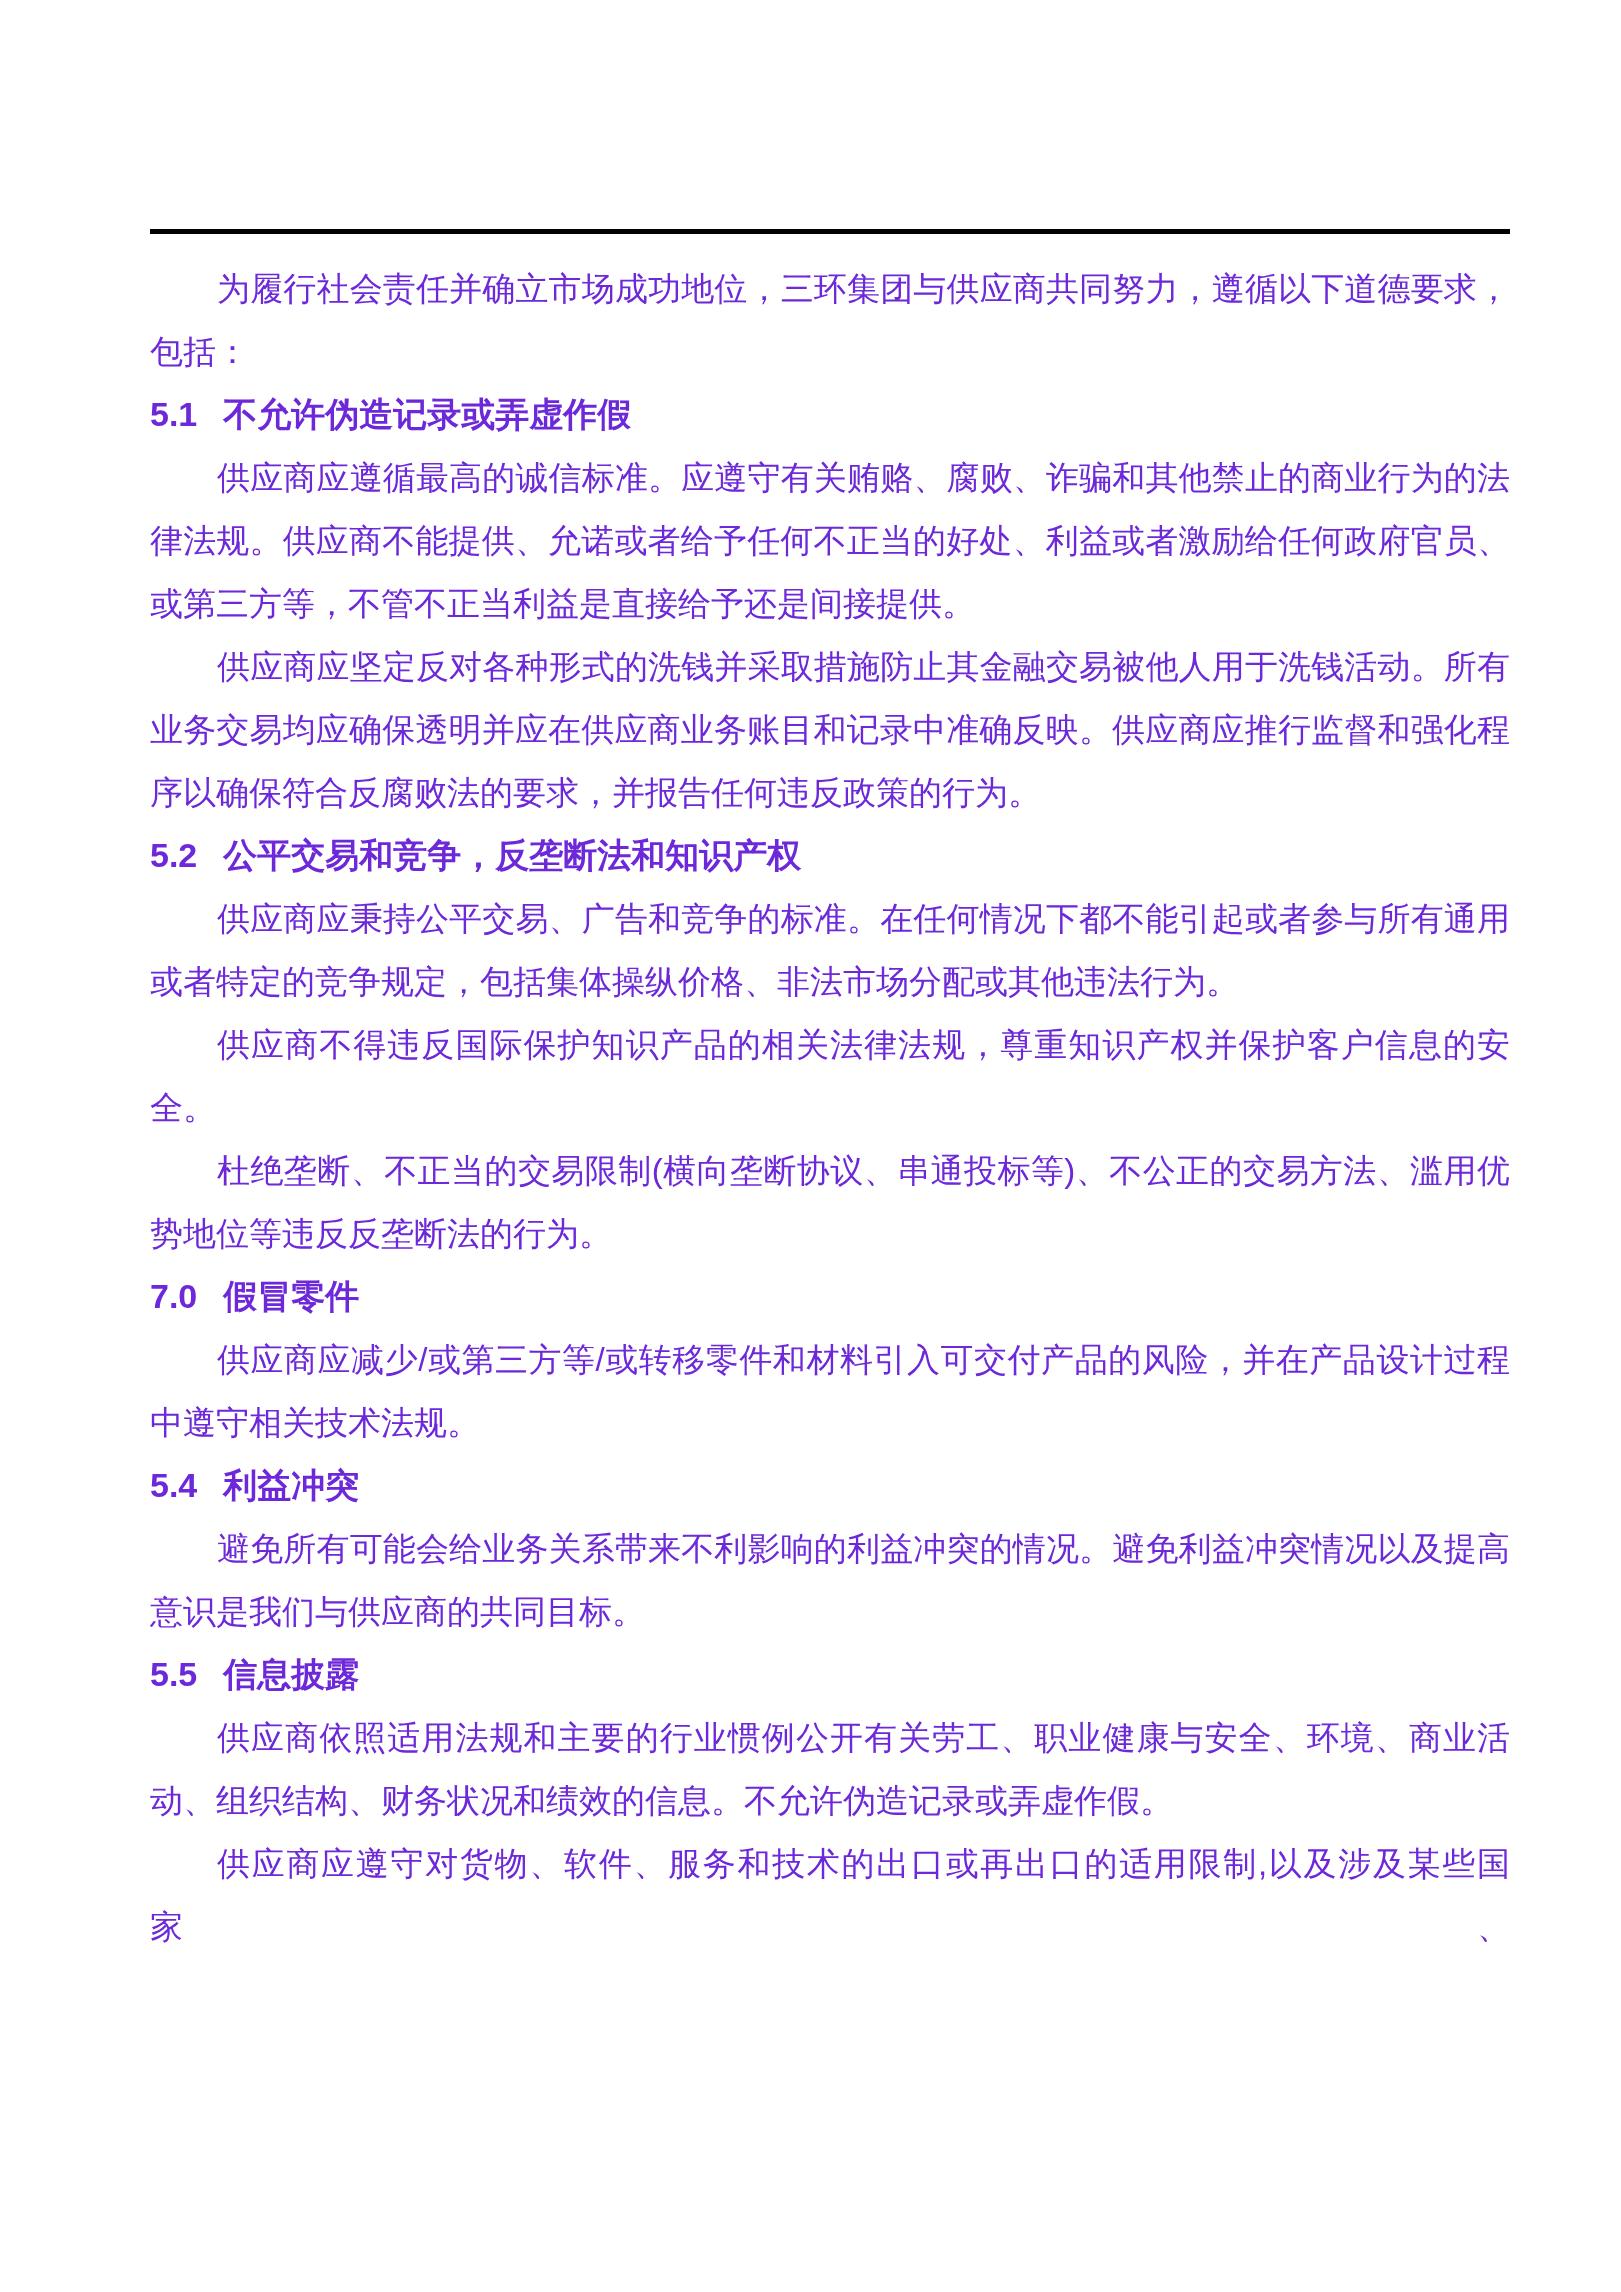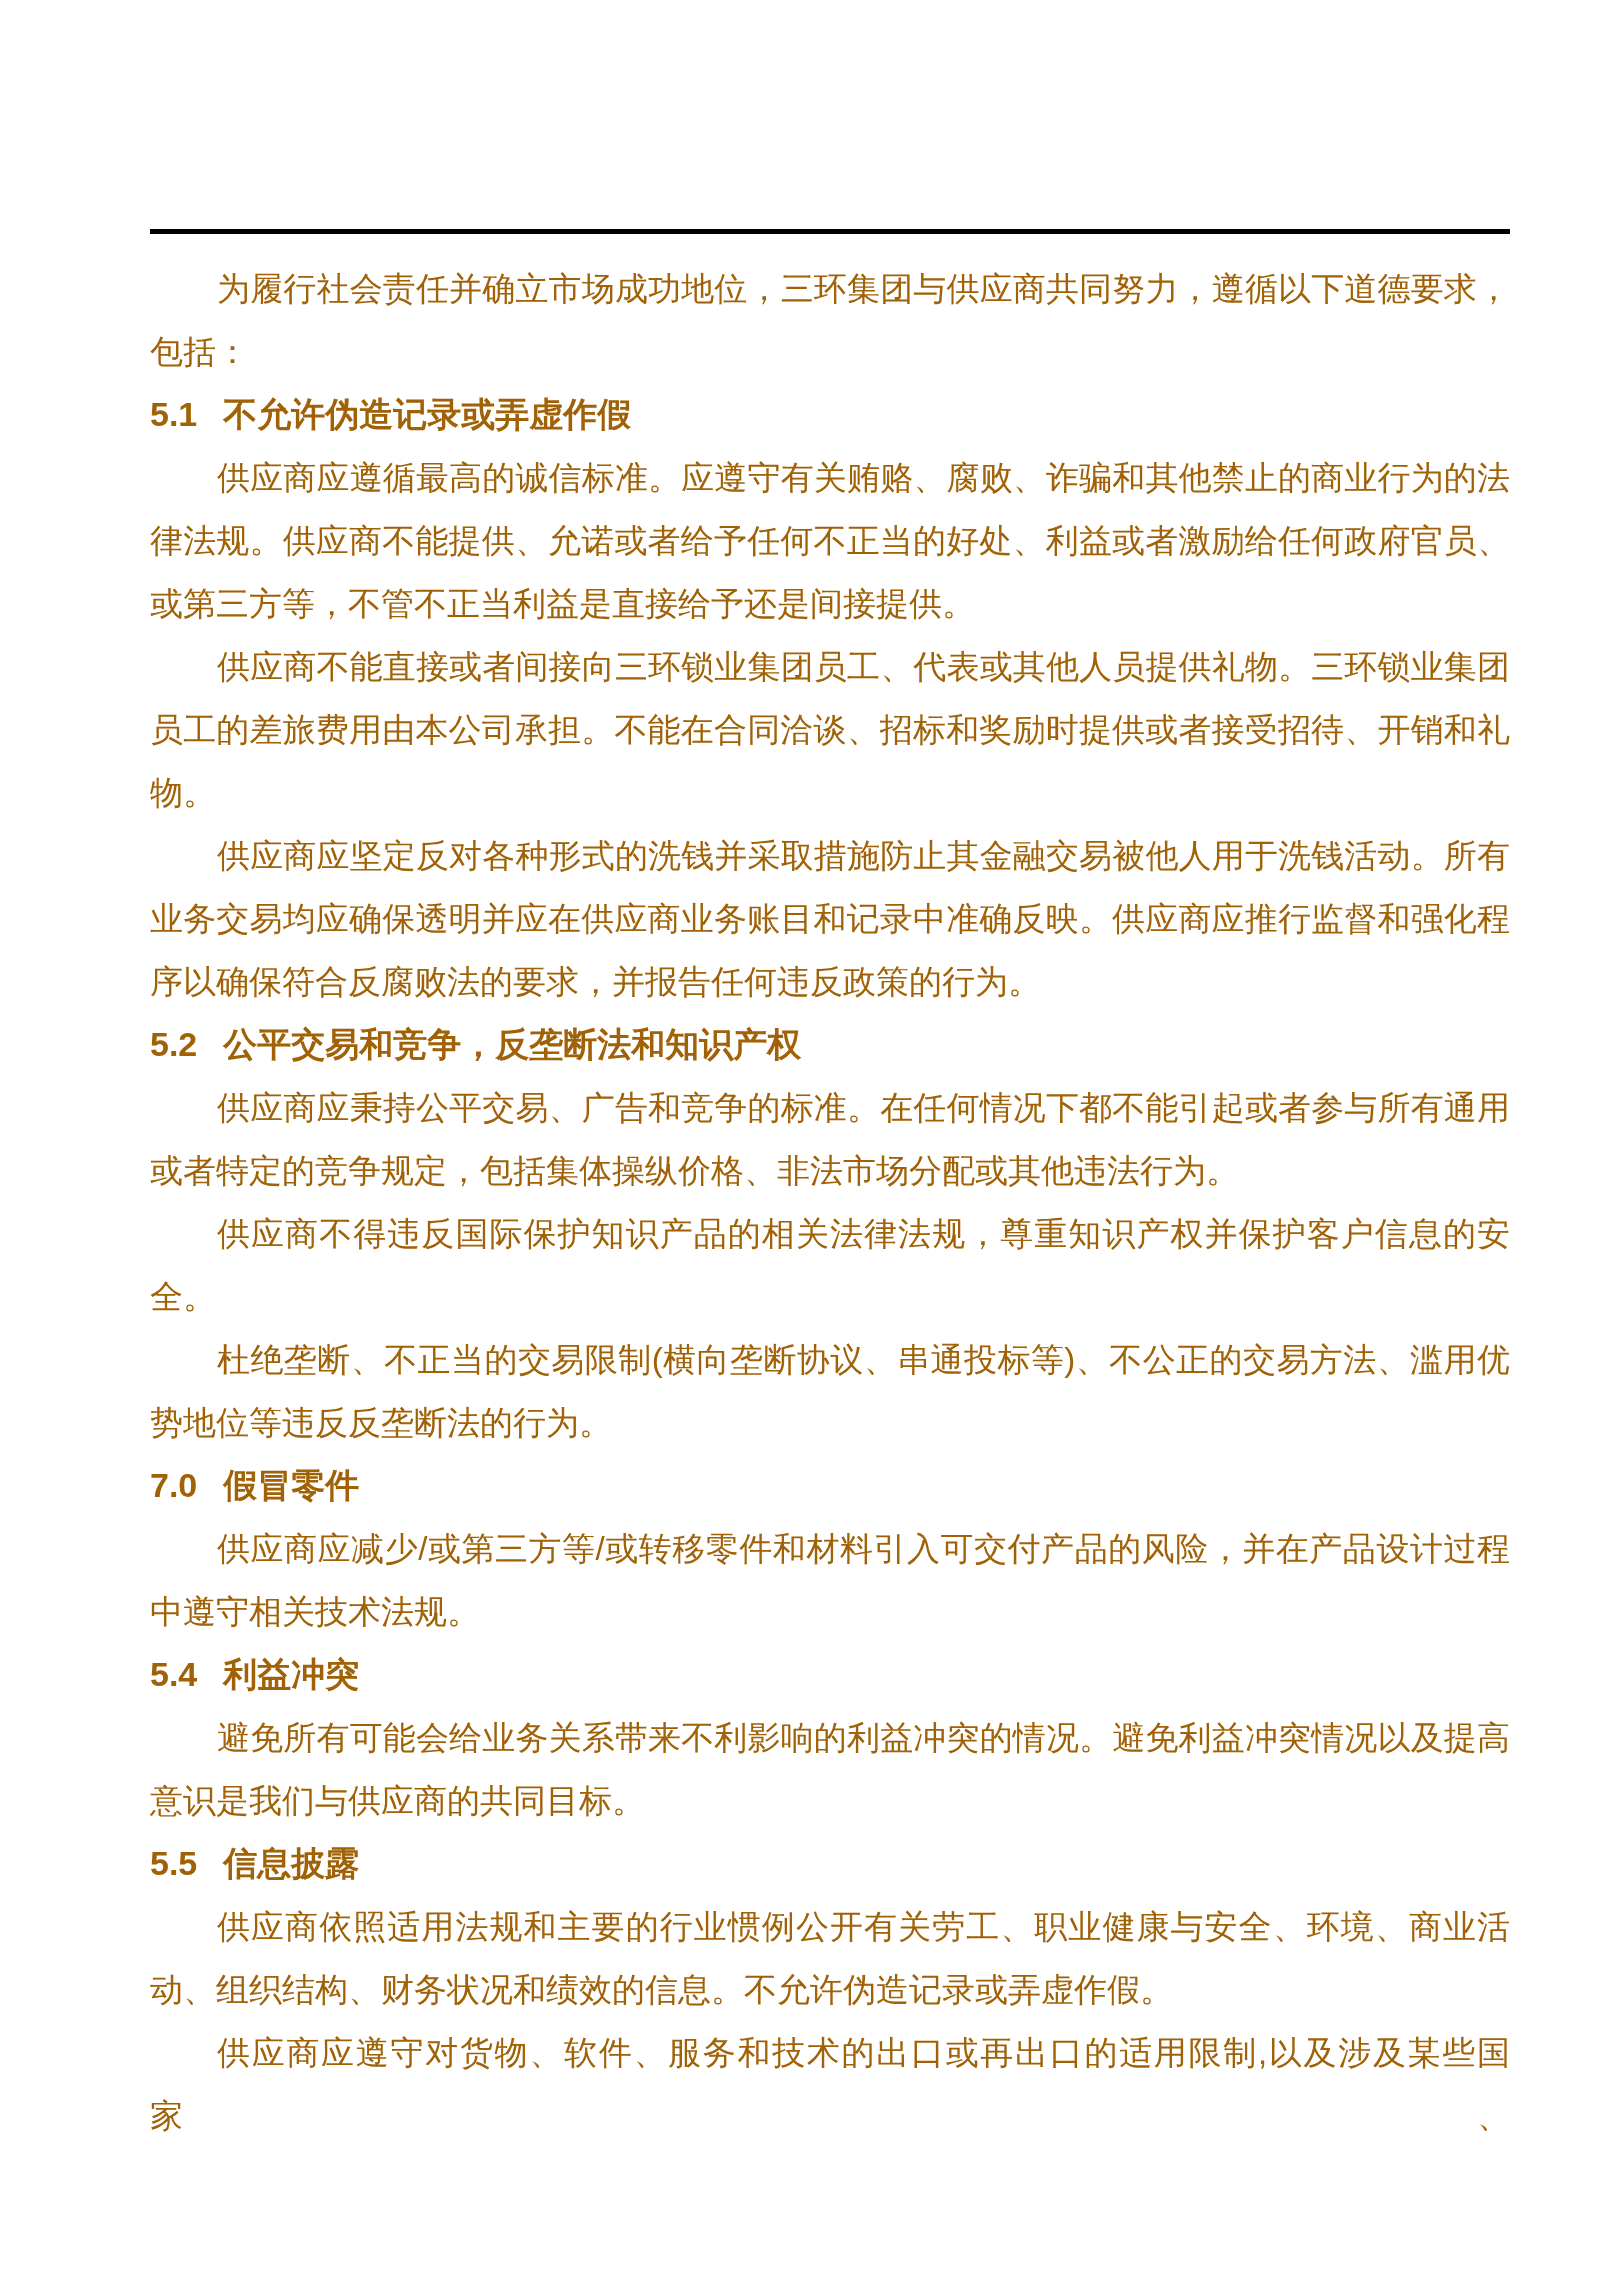--- a/index.html
+++ b/index.html
@@ -5,21 +5,21 @@
   html, body {
     margin: 0;
     padding: 0;
     background: #ffffff;
   }
   .page {
     position: relative;
     width: 1621px;
     height: 2293px;
     background: #ffffff;
-    color: #a16207;
+    color: #6d28d9;
     font-family: "Liberation Sans", sans-serif;
     overflow: hidden;
   }
   .header-rule {
     position: absolute;
     left: 150px;
     top: 229px;
     width: 1360px;
     height: 4.9px;
     background: #000000;
@@ -65,21 +65,20 @@
   <div class="header-rule"></div>
 
   <div class="content">
 
     <p class="indent">为履行社会责任并确立市场成功地位，三环集团与供应商共同努力，遵循以下道德要求，包括：</p>
 
     <h2>
       <span class="sec-num">5.1</span><span>不允许伪造记录或弄虚作假</span>
     </h2>
     <p class="indent">供应商应遵循最高的诚信标准。应遵守有关贿赂、腐败、诈骗和其他禁止的商业行为的法律法规。供应商不能提供、允诺或者给予任何不正当的好处、利益或者激励给任何政府官员、或第三方等，不管不正当利益是直接给予还是间接提供。</p>
-    <p class="indent">供应商不能直接或者间接向三环锁业集团员工、代表或其他人员提供礼物。三环锁业集团员工的差旅费用由本公司承担。不能在合同洽谈、招标和奖励时提供或者接受招待、开销和礼物。</p>
     <p class="indent">供应商应坚定反对各种形式的洗钱并采取措施防止其金融交易被他人用于洗钱活动。所有业务交易均应确保透明并应在供应商业务账目和记录中准确反映。供应商应推行监督和强化程序以确保符合反腐败法的要求，并报告任何违反政策的行为。</p>
 
     <h2>
       <span class="sec-num">5.2</span><span>公平交易和竞争，反垄断法和知识产权</span>
     </h2>
     <p class="indent">供应商应秉持公平交易、广告和竞争的标准。在任何情况下都不能引起或者参与所有通用或者特定的竞争规定，包括集体操纵价格、非法市场分配或其他违法行为。</p>
     <p class="indent">供应商不得违反国际保护知识产品的相关法律法规，尊重知识产权并保护客户信息的安全。</p>
     <p class="indent">杜绝垄断、不正当的交易限制(横向垄断协议、串通投标等)、不公正的交易方法、滥用优势地位等违反反垄断法的行为。</p>
 
     <h2>

